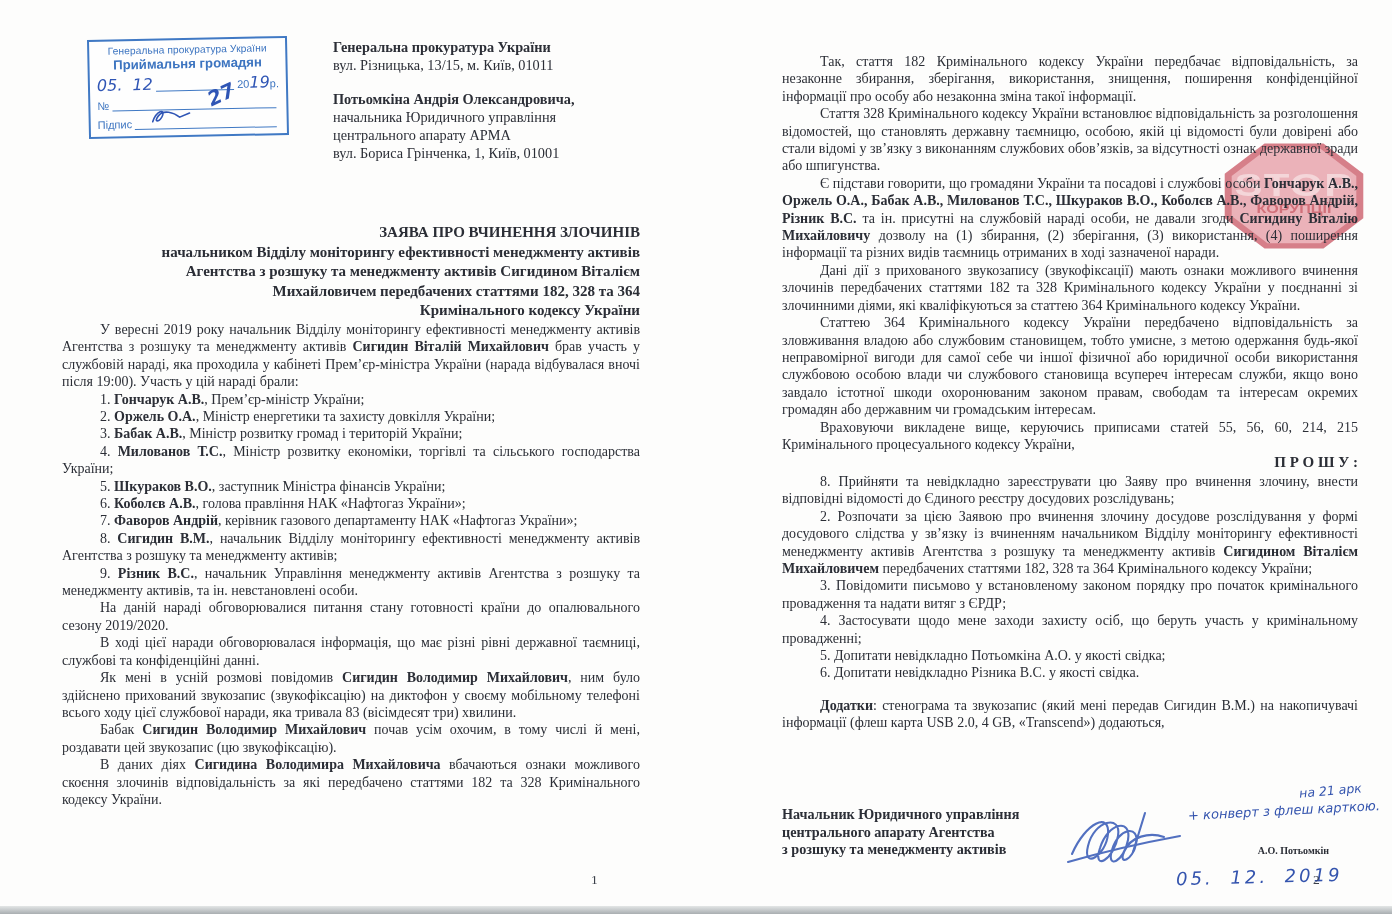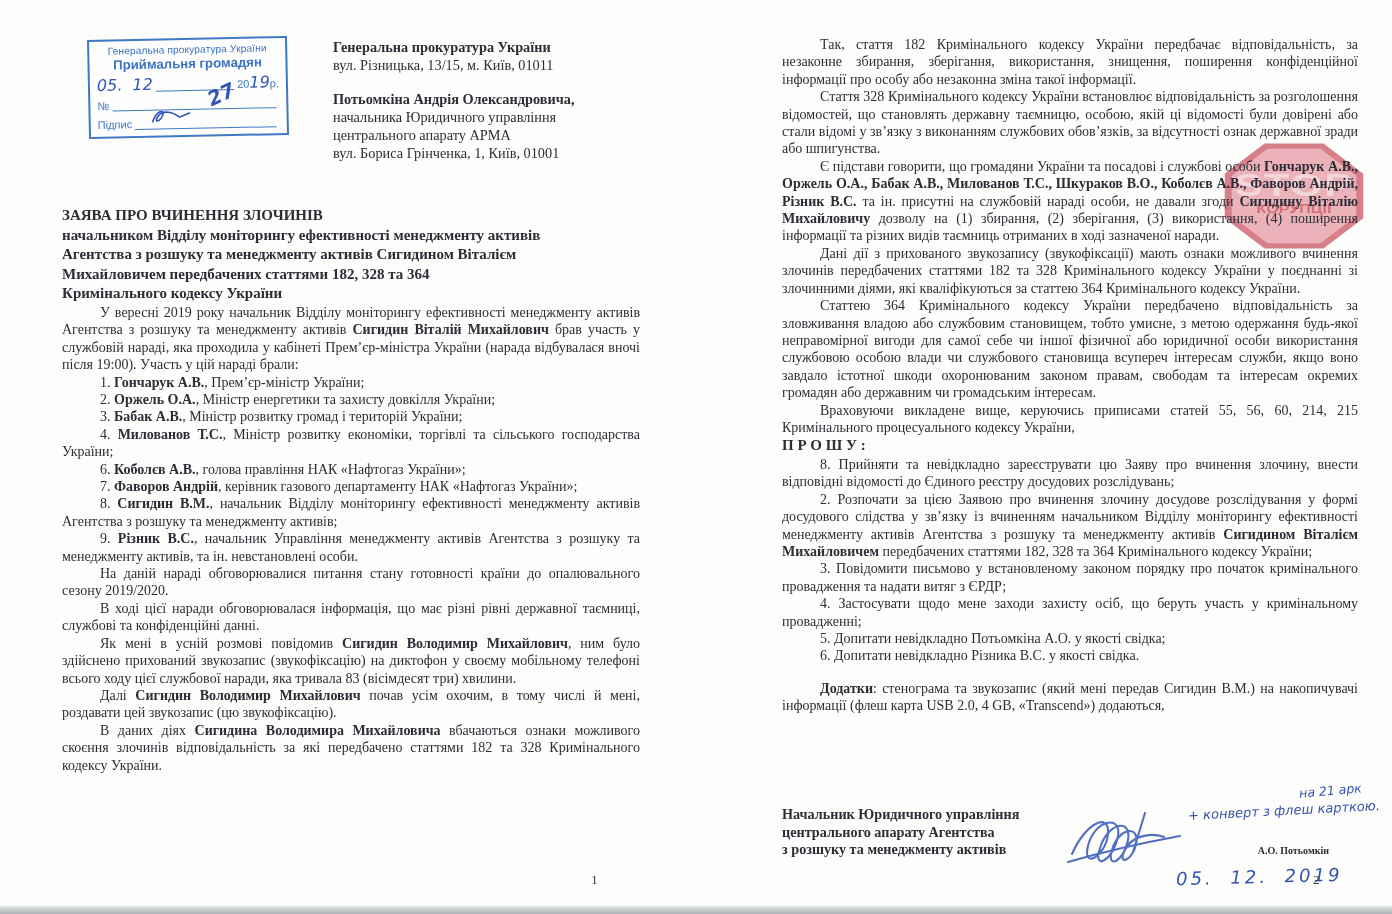--- a/index.html
+++ b/index.html
@@ -6,24 +6,24 @@
   body{
     width:1392px;height:914px;position:relative;overflow:hidden;
     background:#fdfdfc;
     font-family:"Liberation Serif","DejaVu Serif",serif;
     color:#2b2e36;
   }
   .scan{position:absolute;inset:0;background:#fdfdfc;}
   .scan-edge{position:absolute;left:0;right:0;bottom:0;height:8px;
     background:linear-gradient(#e3e6e6,#a9aeb1);}
   
-  .flow{position:absolute;}
+  .flow{position:absolute;margin-top:17px;}
   .blk{margin:0;}
   .blk.p{font-size:14px;line-height:17.4px;text-align:justify;text-indent:38px;}
-  .blk.h{font-size:15px;line-height:19.6px;font-weight:bold;text-align:left;text-indent:0;}
+  .blk.h{font-size:15px;line-height:19.6px;font-weight:bold;text-align:right;text-indent:0;}
   .blk.gap{height:15px;}
   .b{font-weight:bold;}
   
   .recipient{position:absolute;left:333px;top:38px;width:320px;font-size:14.3px;line-height:18px;}
   .recipient .bold{font-weight:bold;}
   .recipient .block2{margin-top:16px;}
   
   .stamp{
     position:absolute;left:88px;top:38px;width:182px;
     border:2px solid #4079c4;color:#3c74c0;
@@ -107,28 +107,29 @@
       <div class="blk h"><span class="b">ЗАЯВА ПРО ВЧИНЕННЯ ЗЛОЧИНІВ</span></div>
       <div class="blk h"><span class="b">начальником Відділу моніторингу ефективності менеджменту активів</span></div>
       <div class="blk h"><span class="b">Агентства з розшуку та менеджменту активів Сигидином Віталієм</span></div>
       <div class="blk h"><span class="b">Михайловичем передбачених статтями 182, 328 та 364</span></div>
       <div class="blk h"><span class="b">Кримінального кодексу України</span></div>
       <div class="blk p"><span>У вересні 2019 року начальник Відділу моніторингу ефективності менеджменту активів Агентства з розшуку та менеджменту активів </span><span class="b">Сигидин Віталій Михайлович</span><span> брав участь у службовій нараді, яка проходила у кабінеті Прем’єр-міністра України (нарада відбувалася вночі після 19:00). Участь у цій нараді брали:</span></div>
       <div class="blk p"><span>1. </span><span class="b">Гончарук А.В.</span><span>, Прем’єр-міністр України;</span></div>
       <div class="blk p"><span>2. </span><span class="b">Оржель О.А.</span><span>, Міністр енергетики та захисту довкілля України;</span></div>
       <div class="blk p"><span>3. </span><span class="b">Бабак А.В.</span><span>, Міністр розвитку громад і територій України;</span></div>
       <div class="blk p"><span>4. </span><span class="b">Милованов Т.С.</span><span>, Міністр розвитку економіки, торгівлі та сільського господарства України;</span></div>
+      <div class="blk p"><span>5. </span><span class="b">Шкураков В.О.</span><span>, заступник Міністра фінансів України;</span></div>
       <div class="blk p"><span>6. </span><span class="b">Коболєв А.В.</span><span>, голова правління НАК «Нафтогаз України»;</span></div>
       <div class="blk p"><span>7. </span><span class="b">Фаворов Андрій</span><span>, керівник газового департаменту НАК «Нафтогаз України»;</span></div>
       <div class="blk p"><span>8. </span><span class="b">Сигидин В.М.</span><span>, начальник Відділу моніторингу ефективності менеджменту активів Агентства з розшуку та менеджменту активів;</span></div>
       <div class="blk p"><span>9. </span><span class="b">Різник В.С.</span><span>, начальник Управління менеджменту активів Агентства з розшуку та менеджменту активів, та ін. невстановлені особи.</span></div>
       <div class="blk p"><span>На даній нараді обговорювалися питання стану готовності країни до опалювального сезону 2019/2020.</span></div>
       <div class="blk p"><span>В ході цієї наради обговорювалася інформація, що має різні рівні державної таємниці, службові та конфіденційні данні.</span></div>
       <div class="blk p"><span>Як мені в усній розмові повідомив </span><span class="b">Сигидин Володимир Михайлович</span><span>, ним було здійснено прихований звукозапис (звукофіксацію) на диктофон у своєму мобільному телефоні всього ходу цієї службової наради, яка тривала 83 (вісімдесят три) хвилини.</span></div>
-      <div class="blk p"><span>Далі </span><span class="b">Сигидин Володимир Михайлович</span><span> почав усім охочим, в тому числі й мені, роздавати цей звукозапис (цю звукофіксацію).</span></div>
+      <div class="blk p"><span>Бабак </span><span class="b">Сигидин Володимир Михайлович</span><span> почав усім охочим, в тому числі й мені, роздавати цей звукозапис (цю звукофіксацію).</span></div>
       <div class="blk p"><span>В даних діях </span><span class="b">Сигидина Володимира Михайловича</span><span> вбачаються ознаки можливого скоєння злочинів відповідальність за які передбачено статтями 182 та 328 Кримінального кодексу України.</span></div>
     </div>
 
   <div class="flow" style="left:782px;top:36px;width:576px">
       <div class="blk p"><span>Так, стаття 182 Кримінального кодексу України передбачає відповідальність, за незаконне збирання, зберігання, використання, знищення, поширення конфіденційної інформації про особу або незаконна зміна такої інформації.</span></div>
       <div class="blk p"><span>Стаття 328 Кримінального кодексу України встановлює відповідальність за розголошення відомостей, що становлять державну таємницю, особою, якій ці відомості були довірені або стали відомі у зв’язку з виконанням службових обов’язків, за відсутності ознак державної зради або шпигунства.</span></div>
       <div class="blk p"><span>Є підстави говорити, що громадяни України та посадові і службові особи </span><span class="b">Гончарук А.В., Оржель О.А., Бабак А.В., Милованов Т.С., Шкураков В.О., Коболєв А.В., Фаворов Андрій, Різник В.С.</span><span> та ін. присутні на службовій нараді особи, не давали згоди </span><span class="b">Сигидину Віталію Михайловичу</span><span> дозволу на (1) збирання, (2) зберігання, (3) використання, (4) поширення інформації та різних видів таємниць отриманих в ході зазначеної наради.</span></div>
       <div class="blk p"><span>Дані дії з прихованого звукозапису (звукофіксації) мають ознаки можливого вчинення злочинів передбачених статтями 182 та 328 Кримінального кодексу України у поєднанні зі злочинними діями, які кваліфікуються за статтею 364 Кримінального кодексу України.</span></div>
       <div class="blk p"><span>Статтею 364 Кримінального кодексу України передбачено відповідальність за зловживання владою або службовим становищем, тобто умисне, з метою одержання будь-якої неправомірної вигоди для самої себе чи іншої фізичної або юридичної особи використання службовою особою влади чи службового становища всупереч інтересам служби, якщо воно завдало істотної шкоди охоронюваним законом правам, свободам та інтересам окремих громадян або державним чи громадським інтересам.</span></div>
       <div class="blk p"><span>Враховуючи викладене вище, керуючись приписами статей 55, 56, 60, 214, 215 Кримінального процесуального кодексу України,</span></div>

